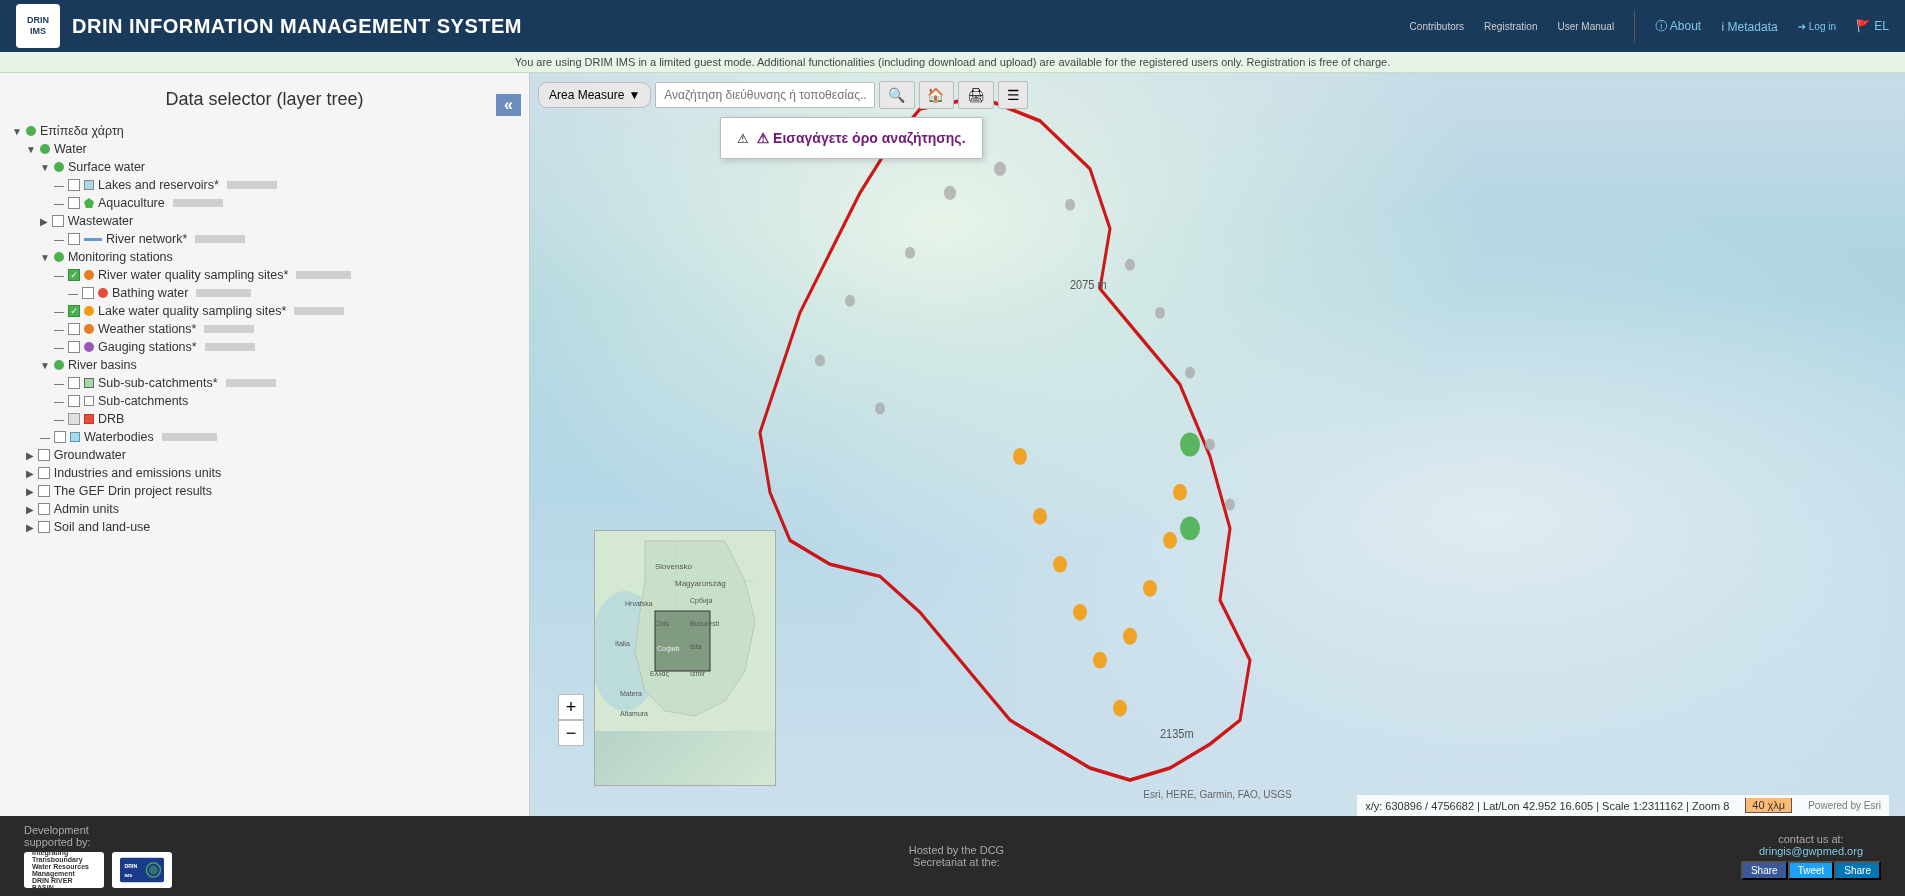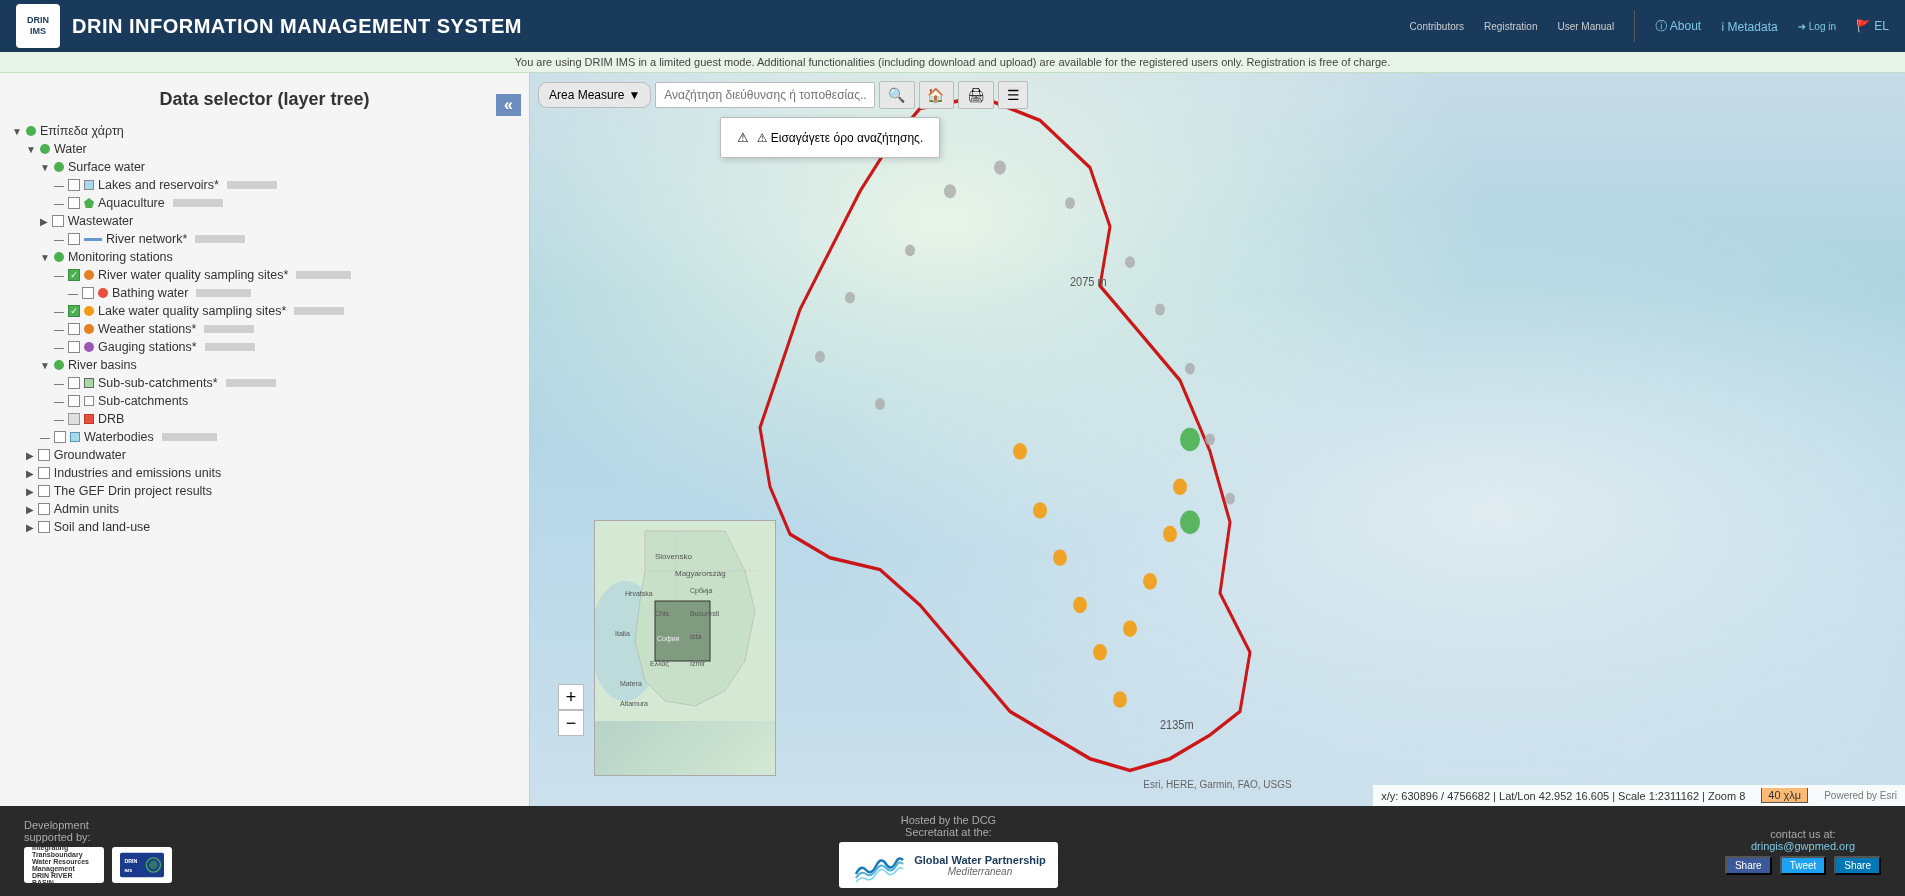--- a/index.html
+++ b/index.html
@@ -14,21 +14,21 @@
     .header-nav-group { display: flex; flex-direction: column; align-items: center; color: #ccc; font-size: 10px; }
 
     
     .guest-banner { background: #e8f4e8; border-bottom: 1px solid #c3dfc3; padding: 4px 12px; font-size: 11px; color: #444; text-align: center; flex-shrink: 0; }
 
     
     .main { display: flex; flex: 1; overflow: hidden; }
 
     
     .sidebar { width: 530px; background: #f5f5f5; border-right: 1px solid #ccc; overflow-y: auto; padding: 8px 0; flex-shrink: 0; }
-    .sidebar-title { text-align: center; font-size: 18px; font-weight: bold; color: #333; padding: 8px 0 12px 0; }
+    .sidebar-title { text-align: center; font-size: 18px; font-weight: normal; color: #333; padding: 8px 0 12px 0; }
     .collapse-btn { float: right; margin-right: 8px; margin-top: -28px; background: #6c8ebf; color: white; border: none; padding: 2px 8px; cursor: pointer; font-size: 16px; font-weight: bold; }
 
     .tree { padding: 0 8px 0 12px; }
     .tree-item { display: flex; align-items: center; gap: 4px; padding: 2px 0; font-size: 12.5px; color: #333; cursor: default; white-space: nowrap; }
 
     .indent1 { padding-left: 14px; }
     .indent2 { padding-left: 28px; }
     .indent3 { padding-left: 42px; }
     .indent4 { padding-left: 56px; }
 
@@ -48,48 +48,48 @@
     .map-container { flex: 1; position: relative; background: #aad3df; overflow: hidden; }
 
     
     .map-toolbar { position: absolute; top: 8px; left: 8px; display: flex; align-items: center; gap: 4px; z-index: 10; }
     .area-measure-btn { background: #e8e8e8; border: 1px solid #bbb; padding: 5px 10px; font-size: 12px; cursor: pointer; display: flex; align-items: center; gap: 4px; border-radius: 9px; }
     .search-box { background: #fff; border: 1px solid #bbb; padding: 5px 8px; font-size: 12px; width: 220px; border-radius: 2px; }
     .map-icon-btn { background: #e8e8e8; border: 1px solid #bbb; padding: 5px 8px; cursor: pointer; border-radius: 2px; font-size: 14px; }
 
     
     .search-dropdown { position: absolute; top: 44px; left: 190px; background: #fff; border: 1px solid #bbb; padding: 12px 16px; z-index: 20; border-radius: 2px; box-shadow: 2px 2px 6px rgba(0,0,0,0.15); display: flex; align-items: center; gap: 8px; }
-    .search-dropdown-text { font-size: 12px; color: #000000; }
+    .search-dropdown-text { font-size: 14px; color: #701a75; font-weight: bold; }
 
     
     .zoom-controls { position: absolute; left: 28px; bottom: 70px; display: flex; flex-direction: column; z-index: 10; }
     .zoom-btn { background: #fff; border: 1px solid #bbb; width: 26px; height: 26px; font-size: 18px; cursor: pointer; display: flex; align-items: center; justify-content: center; line-height: 1; }
 
     
-    .map-status { position: absolute; bottom: 0; right: 0; background: rgba(255,255,255,0.85); padding: 3px 8px; font-size: 11px; color: #333; display: flex; align-items: center; gap: 16px; }
+    .map-status { position: absolute; bottom: 0; right: 16px; background: rgba(255,255,255,0.85); padding: 3px 8px; font-size: 11px; color: #333; display: flex; align-items: center; gap: 16px; }
     .map-scale { background: #fdba74; border: 1px solid #555; border-top: none; padding: 1px 6px; font-size: 11px; }
     .powered-by { font-size: 10px; color: #777; }
 
     
     .mini-map { position: absolute; bottom: 30px; left: 64px; width: 182px; height: 256px; background: #d4e8d4; border: 1px solid #aaa; z-index: 10; overflow: hidden; }
     .mini-map-inner { width: 100%; height: 100%; position: relative; background: linear-gradient(135deg, #c8dfc8 0%, #b8d4c8 50%, #d4e8d4 100%); }
 
     
     .map-svg { position: absolute; top: 0; left: 0; width: 100%; height: 100%; pointer-events: none; }
 
     
     .footer { background: #2a2a2a; color: #ddd; padding: 8px 24px; display: flex; align-items: center; justify-content: space-between; flex-shrink: 0; min-height: 80px; }
     .footer-dev { font-size: 11px; color: #aaa; }
     .footer-logos { display: flex; gap: 8px; align-items: center; margin-top: 4px; }
     .footer-logo-box { background: #fff; border-radius: 3px; padding: 2px 8px; height: 36px; display: flex; align-items: center; justify-content: center; font-size: 10px; color: #333; font-weight: bold; }
     .footer-hosted { font-size: 11px; color: #aaa; text-align: center; }
     .footer-gwp { background: #fff; border-radius: 3px; padding: 4px 12px; display: flex; align-items: center; gap: 8px; margin-top: 4px; }
     .footer-contact { font-size: 11px; color: #aaa; text-align: center; }
     .footer-contact a { color: #7ec8e3; text-decoration: none; }
-    .footer-share { display: flex; gap: 8px; margin-top: 4px; }
+    .footer-share { display: flex; margin-top: 4px; }
     .share-btn { background: #3b5998; color: white; padding: 2px 8px; font-size: 10px; border-radius: 2px; cursor: pointer; }
     .share-btn.twitter { background: #1da1f2; }
     .share-btn.linkedin { background: #0077b5; }
 
     
     .map-bg { position: absolute; top: 0; left: 0; width: 100%; height: 100%; background: 
       radial-gradient(ellipse at 30% 20%, #e8f4e8 0%, transparent 40%),
       radial-gradient(ellipse at 70% 60%, #e0ecf0 0%, transparent 50%),
       linear-gradient(180deg, #c8dce8 0%, #aad3df 30%, #b8d8e8 60%, #cce0ec 100%); }
 
@@ -420,33 +420,20 @@
         </svg>
       </div>
     </div>
   </div>
 
   <div style="text-align:center;">
     <div class="footer-hosted">
       <span>Hosted by the DCG</span><br>
       <span>Secretariat at the:</span>
     </div>
-    <div class="footer-gwp">
-
-      <svg width="55" height="38" viewBox="0 0 55 38">
-        <rect width="55" height="38" fill="white" rx="2"></rect>
-        <path d="M 5,28 Q 10,18 15,24 Q 20,30 25,20 Q 30,10 35,18 Q 40,26 45,16 Q 48,10 52,14" fill="none" stroke="#1a7abc" stroke-width="2.5"></path>
-        <path d="M 5,32 Q 10,24 15,28 Q 20,32 25,24 Q 30,16 35,22 Q 40,28 45,20 Q 48,14 52,18" fill="none" stroke="#52b0d8" stroke-width="2"></path>
-        <path d="M 5,36 Q 10,30 15,33 Q 20,36 25,28 Q 30,20 35,26 Q 40,32 45,25 Q 48,20 52,23" fill="none" stroke="#7dd4f0" stroke-width="1.5"></path>
-      </svg>
-      <div>
-        <div style="font-size:11px;font-weight:bold;color:#1a3a5c;">Global Water Partnership</div>
-        <div style="font-size:10px;color:#666;font-style:italic;">Mediterranean</div>
-      </div>
-    </div>
   </div>
 
   <div>
     <div class="footer-contact">
       <span>contact us at:</span>
     </div>
     <div class="footer-contact">
       <a href="#" style="color:#7ec8e3;">dringis@gwpmed.org</a>
     </div>
     <div class="footer-share">

